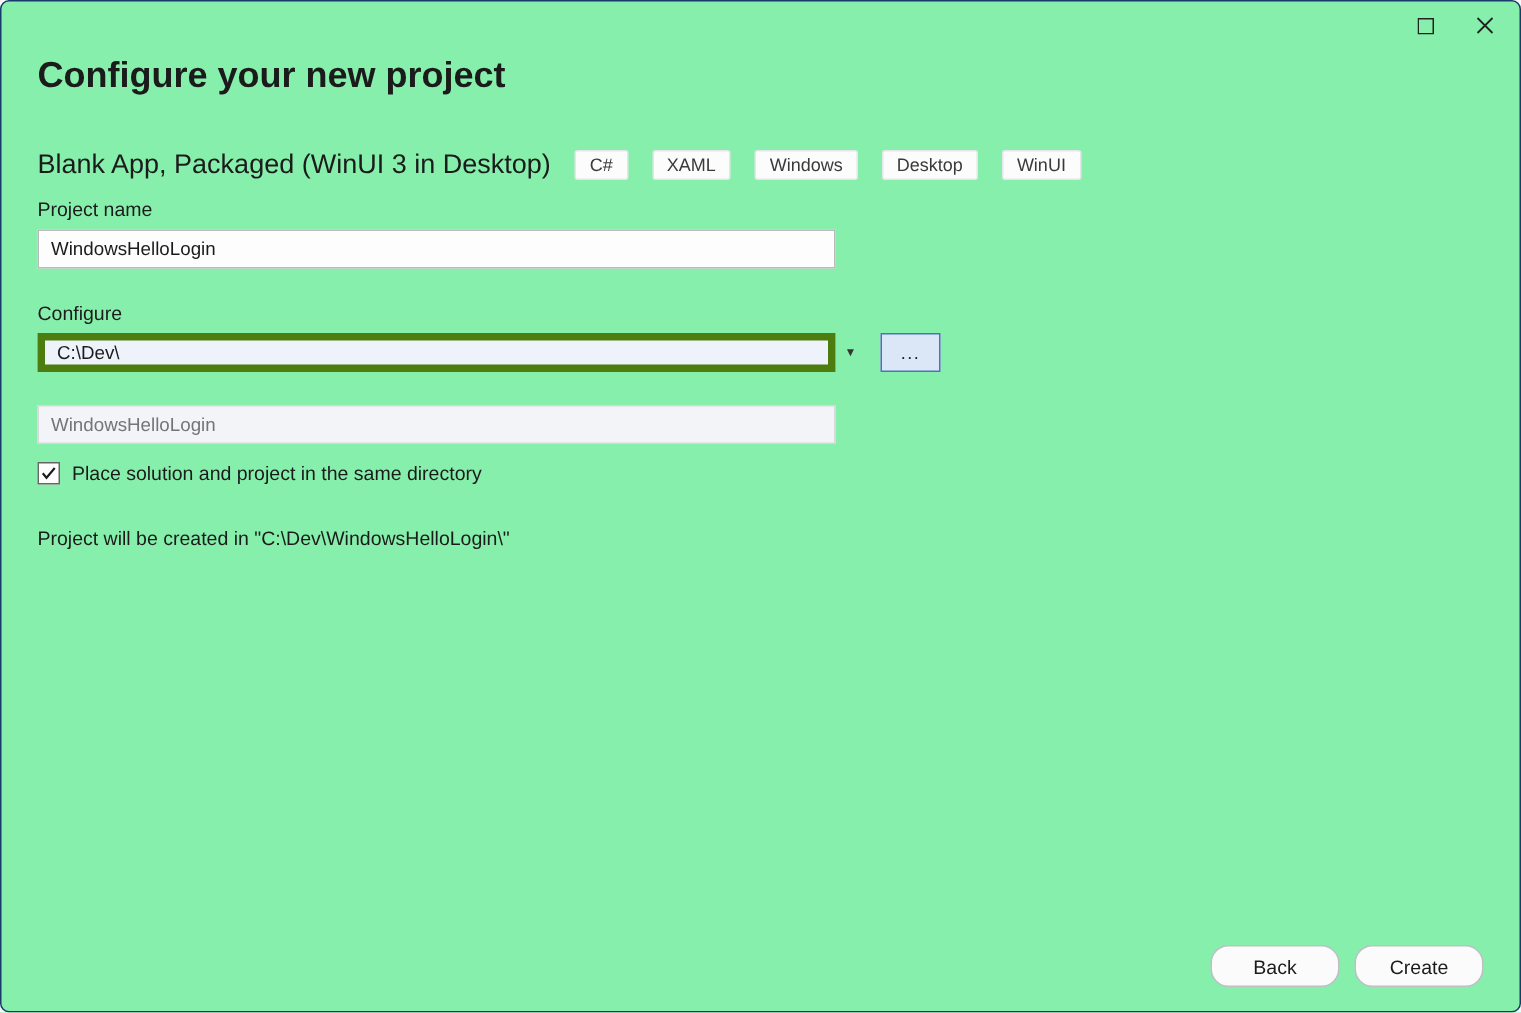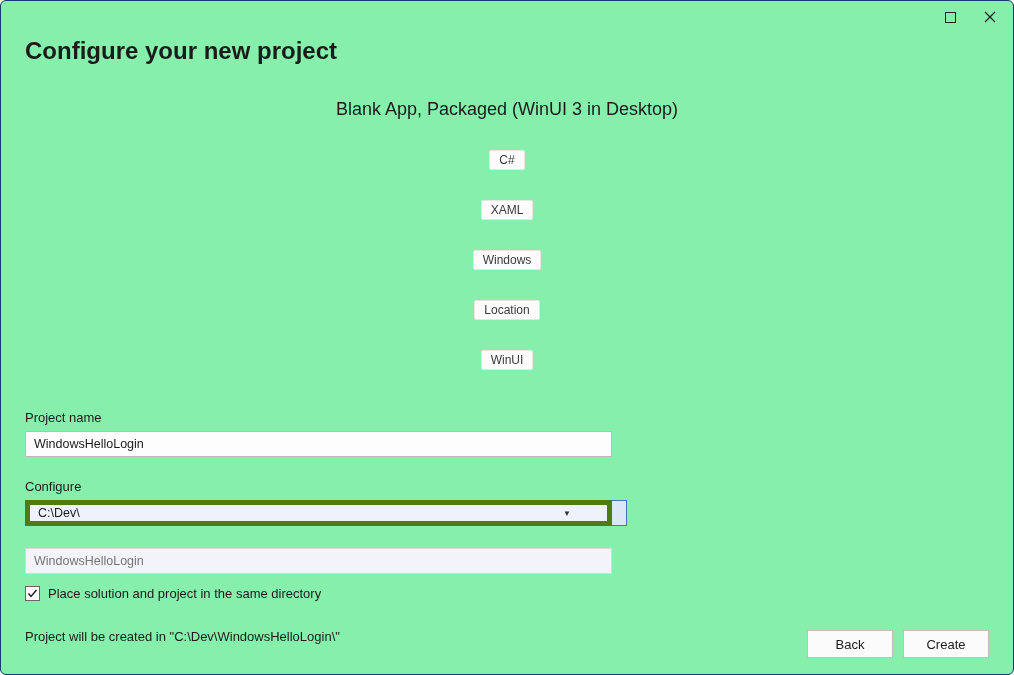--- a/index.html
+++ b/index.html
@@ -42,24 +42,23 @@
     }
     .page-title {
       font-size: 24px;
       font-weight: 600;
       color: #1b1b1b;
       margin-bottom: 34px;
     }
     .subtitle-row {
       display: flex;
       align-items: center;
-      gap: 30px;
-      margin-bottom: 40px;
+      gap: 16px;
+      margin-bottom: 12px;
       flex-wrap: wrap;
-      flex-direction: column;
     }
     .subtitle-text {
       font-size: 18px;
       color: #1b1b1b;
     }
     .tag {
       border: 1px solid #e6e6ea;
       background: #fcfcfd;
       border-radius: 2px;
       padding: 2px 9px;
@@ -68,21 +67,21 @@
     }
     .field-label {
       font-size: 13px;
       color: #1b1b1b;
       margin-bottom: 6px;
       display: flex;
       align-items: center;
       gap: 6px;
     }
     .text-input {
-      width: 587px;
+      width: 532px;
       height: 26px;
       border: 1px solid #b9b9be;
       background: #fdfdfe;
       padding: 2px 8px;
       font-size: 12.5px;
       color: #1b1b1b;
       font-family: inherit;
       outline: none;
     }
     .text-input.selected {
@@ -167,21 +166,21 @@
     }
     .footer-btn {
       width: 86px;
       height: 28px;
       border: 1px solid #bfbfc4;
       background: #fbfbfc;
       font-size: 13px;
       color: #1b1b1b;
       cursor: pointer;
       font-family: inherit;
-      border-radius: 0;
+      border-radius: 12px;
     }
   </style>
 </head>
 <body>
 
 <div class="window">
 
   <div class="titlebar">
     <div class="ctrl">
       <svg width="11" height="11" viewBox="0 0 11 11">
@@ -197,21 +196,21 @@
   </div>
 
   <div class="content">
     <h1 class="page-title">Configure your new project</h1>
 
     <div class="subtitle-row">
       <span class="subtitle-text">Blank App, Packaged (WinUI 3 in Desktop)</span>
       <span class="tag">C#</span>
       <span class="tag">XAML</span>
       <span class="tag">Windows</span>
-      <span class="tag">Location</span>
+      <span class="tag">Desktop</span>
       <span class="tag">WinUI</span>
     </div>
 
     <div class="group">
       <div class="field-label">Project name</div>
       <input type="text" class="text-input" value="WindowsHelloLogin" style="">
     </div>
 
     <div class="group">
       <div class="field-label">Configure</div>

